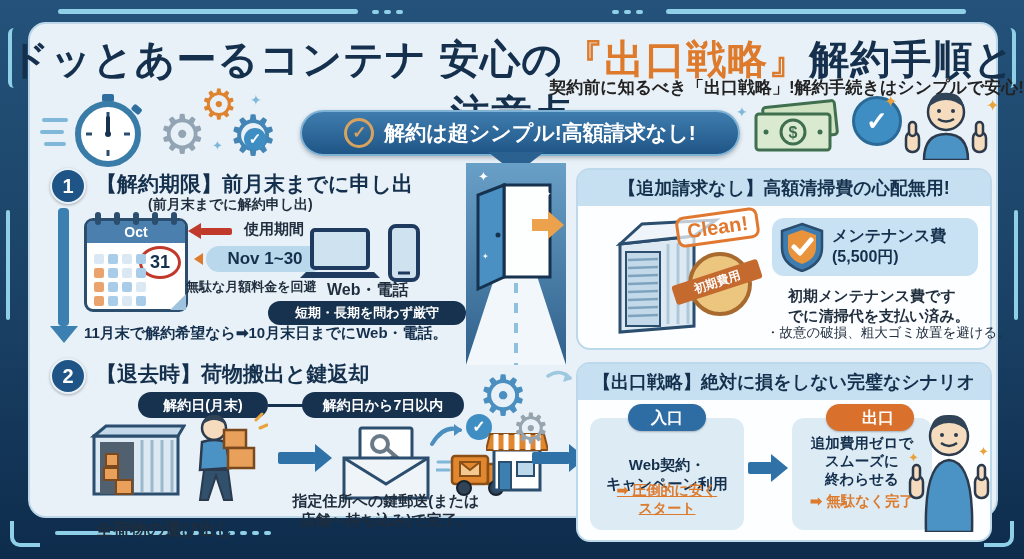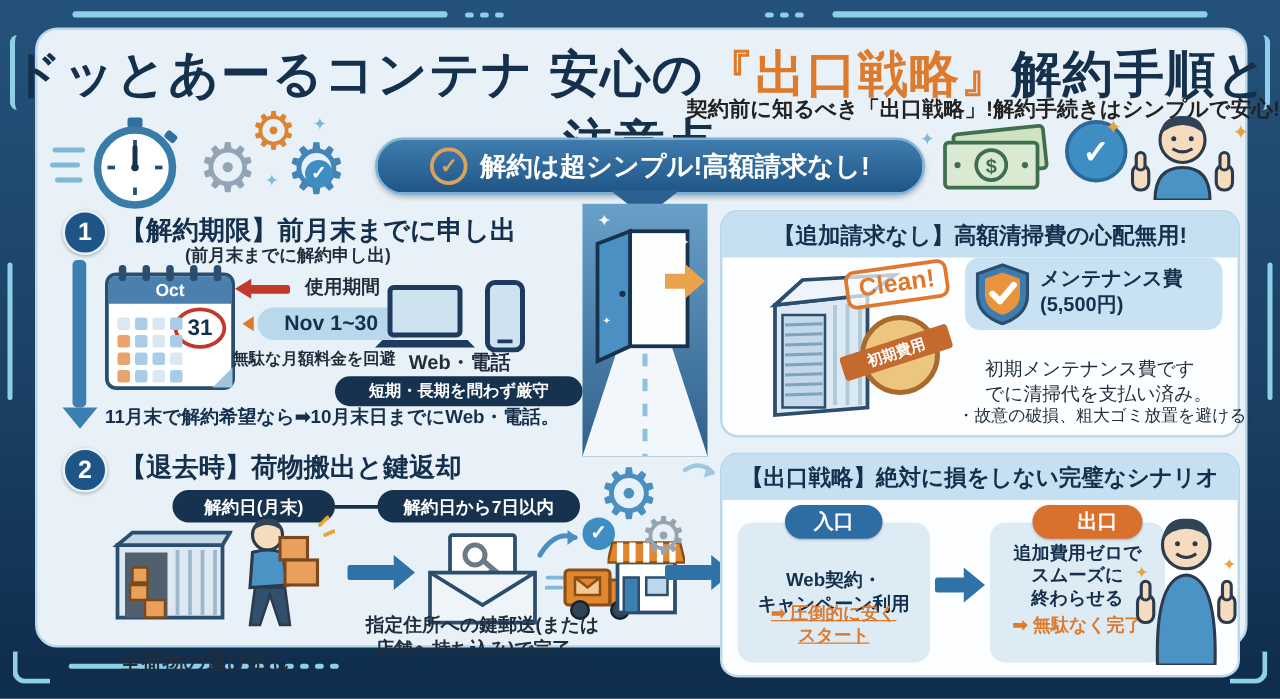--- a/index.html
+++ b/index.html
@@ -88,24 +88,24 @@
   .rpanel{position:absolute;left:576px;width:412px;background:#fdfeff;border:2px solid #bcd9ec;
     border-radius:14px;}
   .rphead{height:36px;background:#c6e0f1;border-radius:11px 11px 0 0;text-align:center;
     line-height:36px;font-size:18px;font-weight:800;color:#14304d;}
   .stamp{position:absolute;left:676px;top:212px;transform:rotate(-8deg);border:3px solid #e0782f;
     border-radius:8px;color:#e0782f;font-size:20px;font-weight:800;padding:1px 8px;background:rgba(255,255,255,.7);}
   .goldbadge{position:absolute;left:688px;top:252px;width:56px;height:56px;border-radius:50%;
     background:#ecc67f;border:4px solid #a86a2e;}
   .goldrib{position:absolute;left:672px;top:272px;width:90px;height:20px;background:#c56a2e;
     transform:rotate(-18deg);color:#fff;font-size:12px;font-weight:800;text-align:center;line-height:20px;border-radius:3px;}
-  .feepill{position:absolute;left:772px;top:206px;width:206px;height:58px;background:#c9e2f3;
+  .feepill{position:absolute;left:772px;top:218px;width:206px;height:58px;background:#c9e2f3;
     border-radius:12px;display:flex;align-items:center;gap:8px;padding-left:8px;box-sizing:border-box;}
   .feetext{font-size:16px;font-weight:800;color:#14304d;line-height:1.3;white-space:pre-line;}
-  .cleandesc{position:absolute;left:788px;top:286px;font-size:15px;font-weight:400;color:#1f2d3d;
+  .cleandesc{position:absolute;left:788px;top:286px;font-size:15px;font-weight:700;color:#1f2d3d;
     white-space:pre-line;line-height:1.3;}
   .cleannote{position:absolute;left:766px;top:324px;font-size:13.5px;font-weight:400;color:#1f2d3d;}
   
   .scard{position:absolute;top:418px;height:112px;background:#ddebf5;border-radius:12px;}
   .spill{position:absolute;top:404px;height:27px;border-radius:15px;color:#fff;font-size:16px;
     font-weight:800;text-align:center;line-height:27px;box-shadow:0 1px 2px rgba(0,0,0,.25);}
   .stext{position:absolute;width:100%;text-align:center;font-weight:800;color:#14304d;
     white-space:pre-line;line-height:1.25;}
   .shl{position:absolute;width:100%;text-align:center;font-weight:800;color:#dd7a2c;
     white-space:pre-line;line-height:1.25;}

